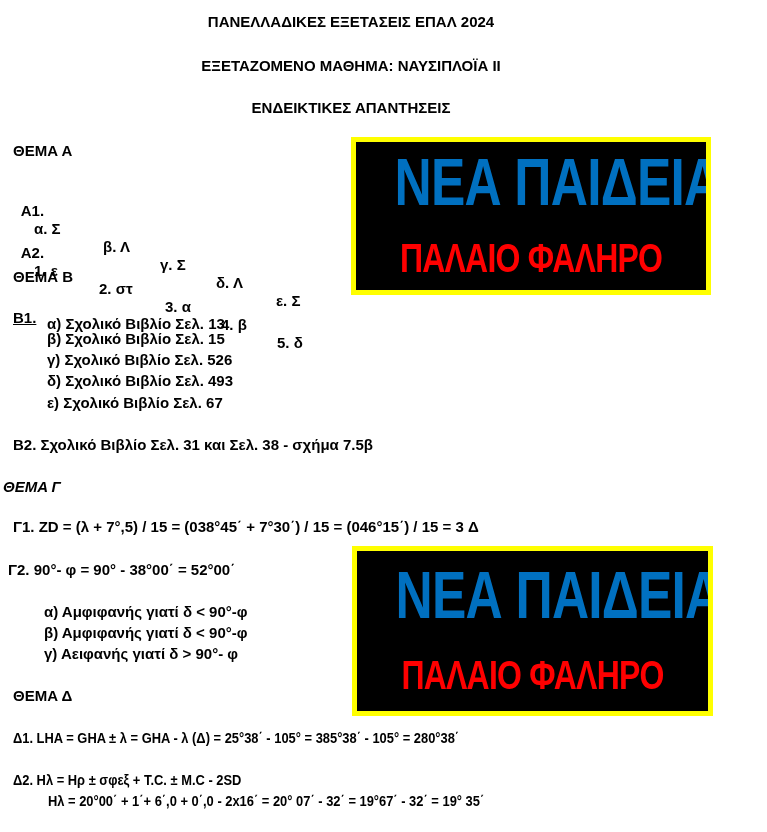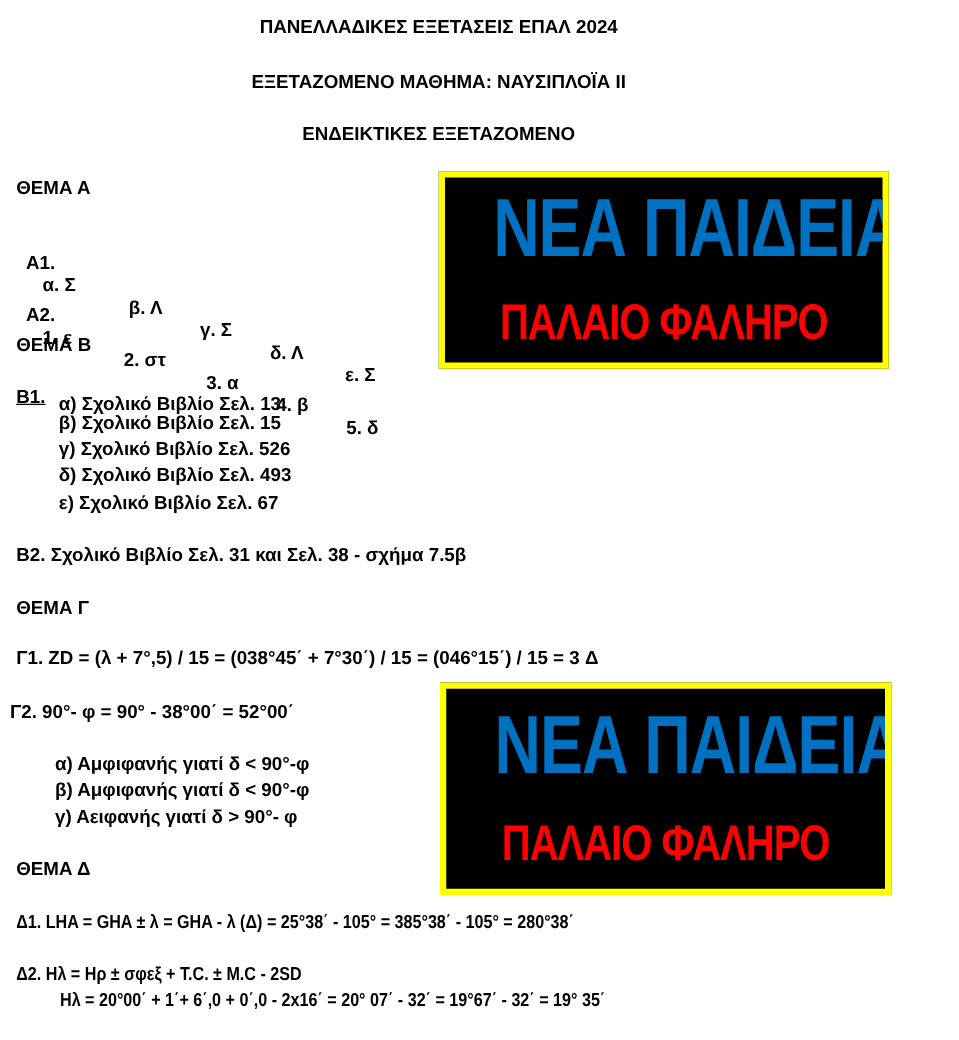--- a/index.html
+++ b/index.html
@@ -62,21 +62,21 @@
       letter-spacing: -1px;
       transform: scaleX(0.80);
       transform-origin: 50% 50%;
     }
   </style>
 </head>
 <body>
 
 <div class="line center" style="top:13px;">ΠΑΝΕΛΛΑΔΙΚΕΣ ΕΞΕΤΑΣΕΙΣ ΕΠΑΛ 2024</div>
 <div class="line center" style="top:57px;">ΕΞΕΤΑΖΟΜΕΝΟ ΜΑΘΗΜΑ: ΝΑΥΣΙΠΛΟΪΑ ΙΙ</div>
-<div class="line center" style="top:99px;">ΕΝΔΕΙΚΤΙΚΕΣ ΕΞΕΤΑΖΟΜΕΝΟ</div>
+<div class="line center" style="top:99px;">ΕΝΔΕΙΚΤΙΚΕΣ ΑΠΑΝΤΗΣΕΙΣ</div>
 
 <div class="logo" style="left:351px; top:137px; width:360px; height:158px;">
   <div class="logo-top" style="top:2px;">ΝΕΑ ΠΑΙΔΕΙΑ</div>
   <div class="logo-bottom" style="top:94px;">ΠΑΛΑΙΟ ΦΑΛΗΡΟ</div>
 </div>
 
 <div class="line" style="left:13px; top:142px;">ΘΕΜΑ Α</div>
 
 <div class="line" style="left:13px; top:184px;">
   <span>Α1.</span>
@@ -100,21 +100,21 @@
 
 <div class="line" style="left:13px; top:309px;text-decoration:underline;">Β1.</div>
 <div class="line" style="left:47px; top:315px;">α) Σχολικό Βιβλίο Σελ. 13</div>
 <div class="line" style="left:47px; top:330px;">β) Σχολικό Βιβλίο Σελ. 15</div>
 <div class="line" style="left:47px; top:351px;">γ) Σχολικό Βιβλίο Σελ. 526</div>
 <div class="line" style="left:47px; top:372px;">δ) Σχολικό Βιβλίο Σελ. 493</div>
 <div class="line" style="left:47px; top:394px;">ε) Σχολικό Βιβλίο Σελ. 67</div>
 
 <div class="line" style="left:13px; top:436px;">Β2. Σχολικό Βιβλίο Σελ. 31 και Σελ. 38 - σχήμα 7.5β</div>
 
-<div class="line" style="left:13px; top:478px;">ΘΕΜΑ Γ</div>
+<div class="line" style="left:3px; top:478px;font-style:italic;">ΘΕΜΑ Γ</div>
 
 <div class="line" style="left:13px; top:518px;">Γ1. ZD = (λ + 7°,5) / 15 = (038°45΄ + 7°30΄) / 15 = (046°15΄) / 15 = 3 Δ</div>
 
 <div class="line" style="left:8px; top:561px;">Γ2. 90°- φ = 90° - 38°00΄ = 52°00΄</div>
 <div class="line" style="left:44px; top:603px;">α) Αμφιφανής γιατί δ &lt; 90°-φ</div>
 <div class="line" style="left:44px; top:624px;">β) Αμφιφανής γιατί δ &lt; 90°-φ</div>
 <div class="line" style="left:44px; top:645px;">γ) Αειφανής γιατί δ &gt; 90°- φ</div>
 
 <div class="logo" style="left:352px; top:546px; width:361px; height:170px;">
   <div class="logo-top" style="top:6px;">ΝΕΑ ΠΑΙΔΕΙΑ</div>

